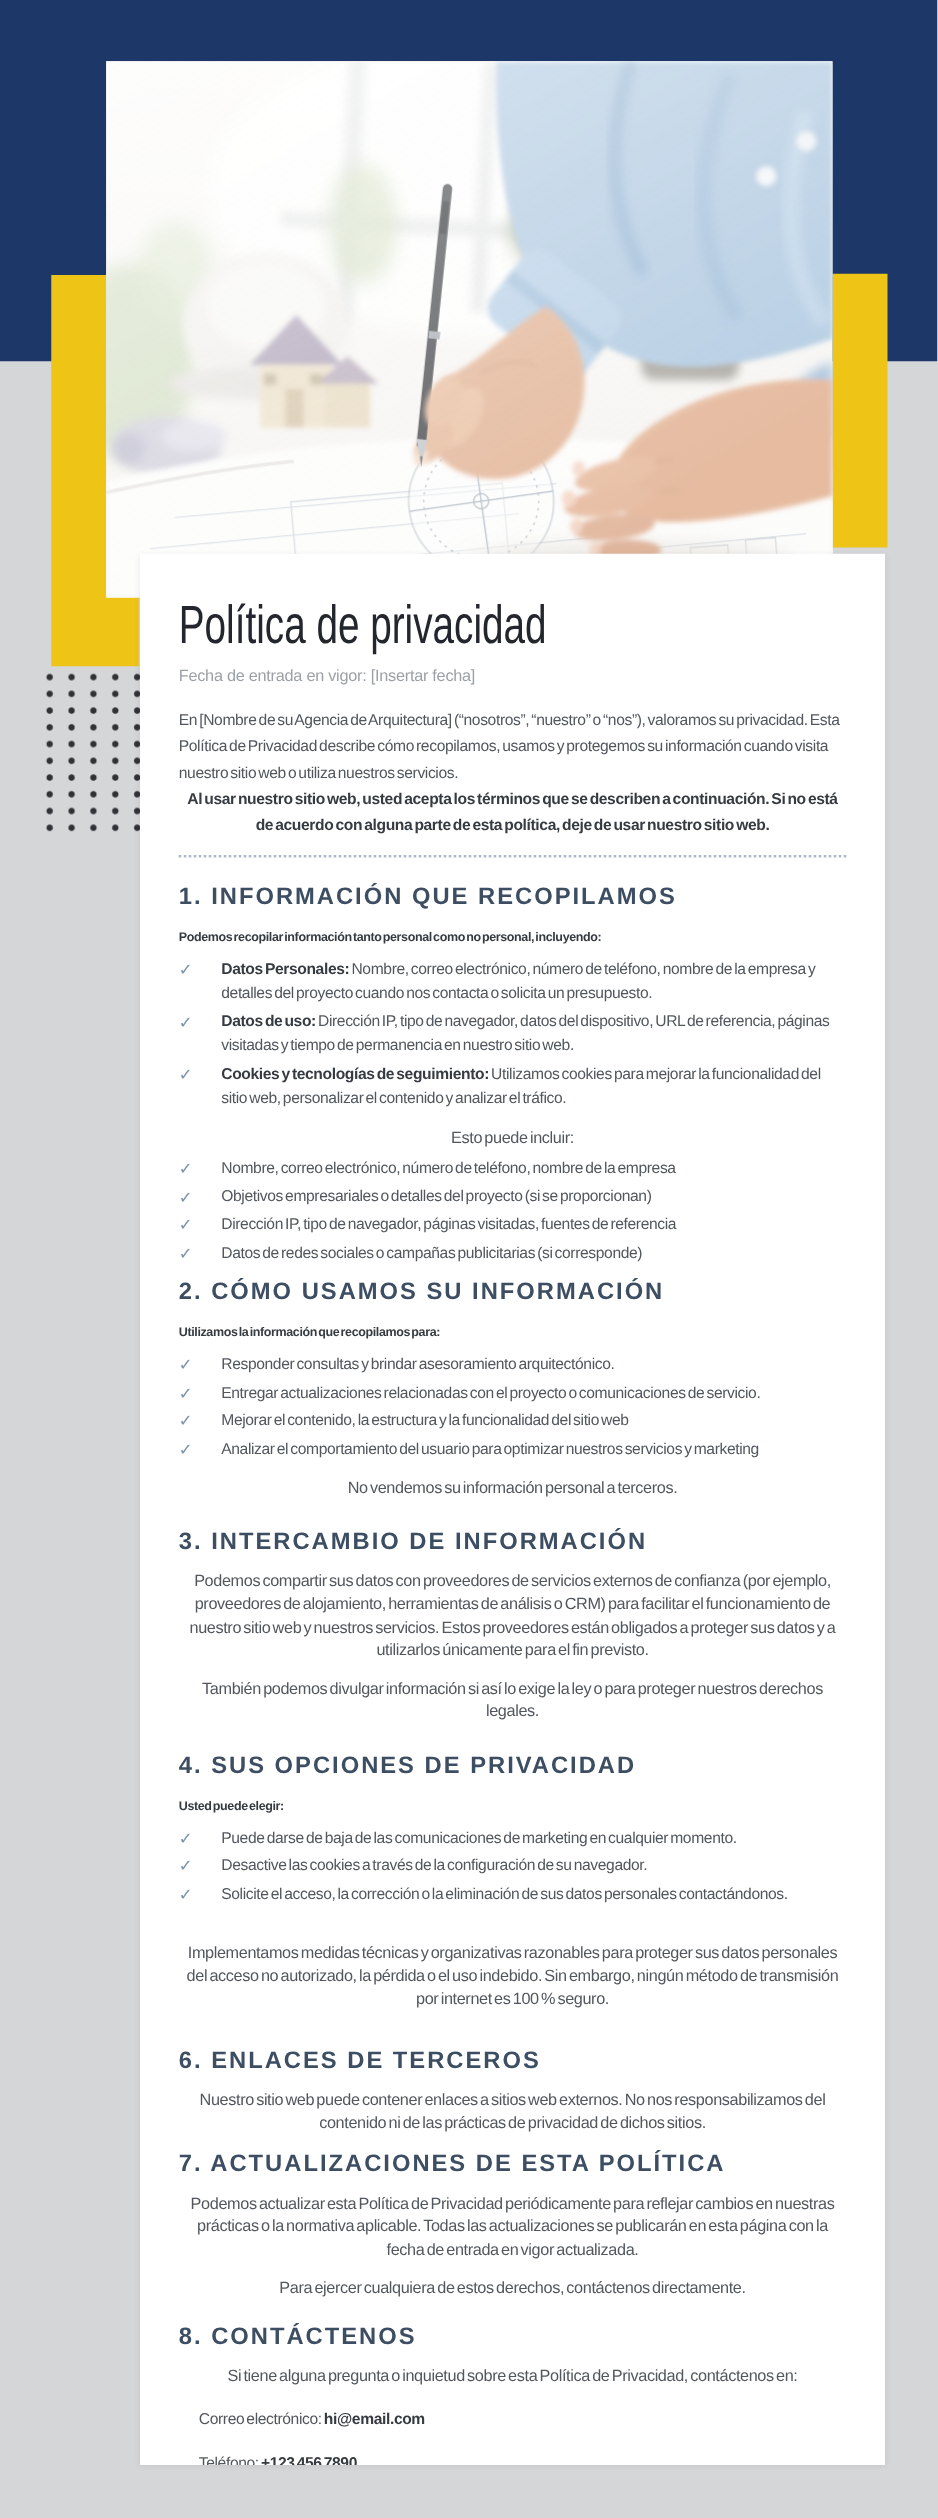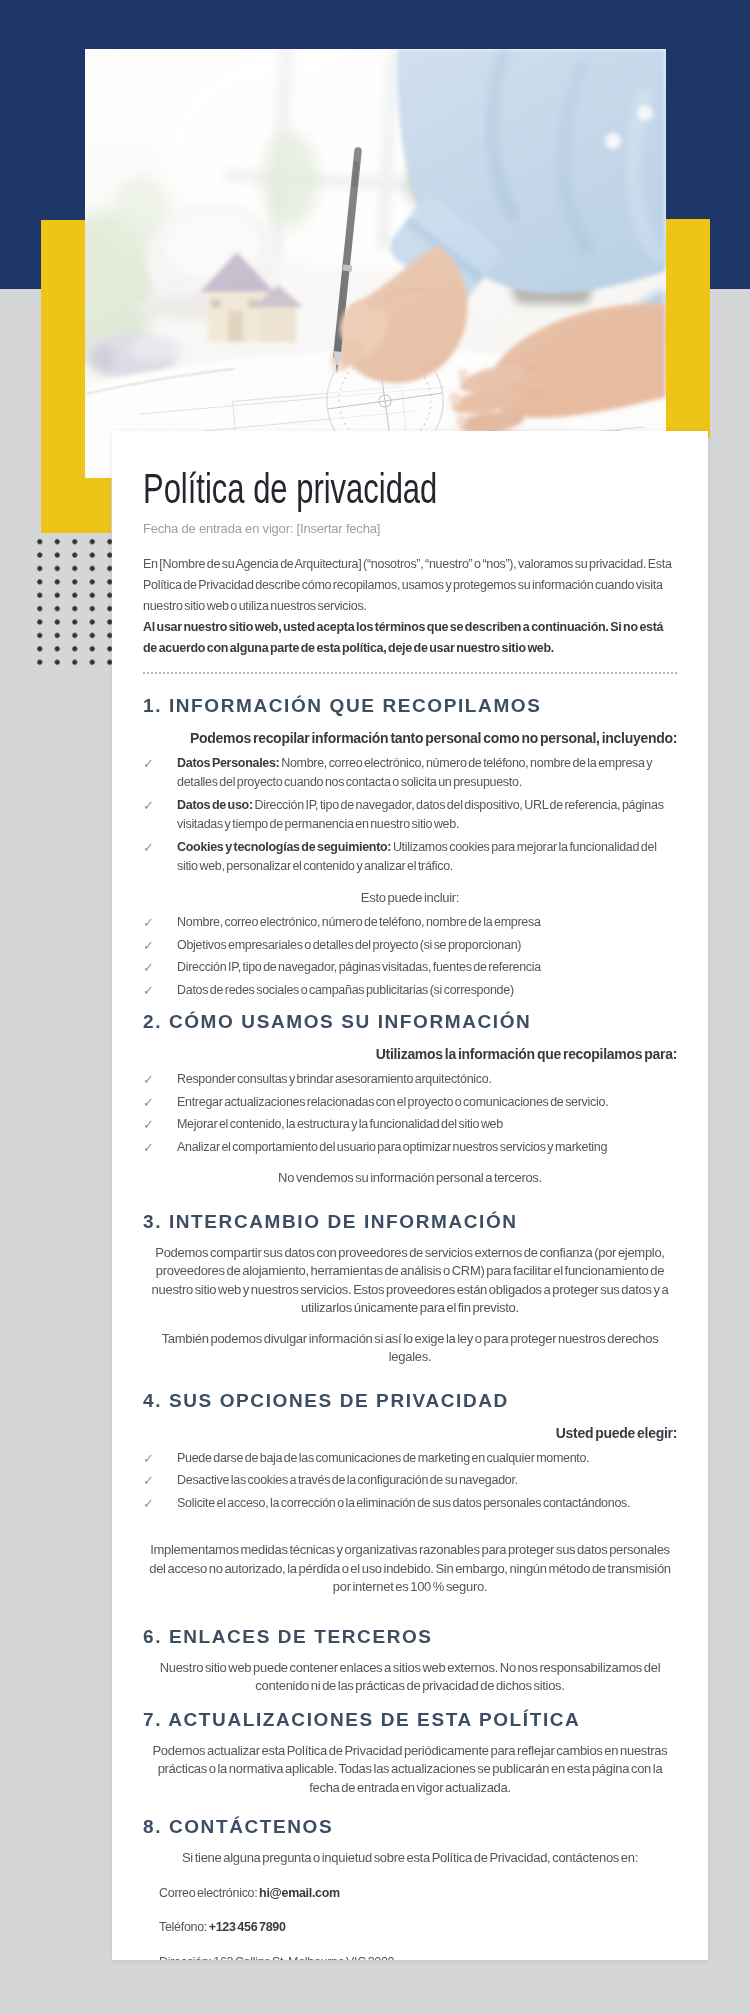--- a/index.html
+++ b/index.html
@@ -27,42 +27,42 @@
   .ybar.left{left:41px;top:220px;width:70px;height:313px;}
   .ybar.right{left:666px;top:219px;width:44px;height:219px;}
   .photo{position:absolute;left:85px;top:49px;width:581px;height:429px;overflow:hidden;background:#f6f5f2;}
   .photo svg{display:block;width:100%;height:100%;}
   .dots{
     position:absolute;left:31px;top:535px;width:88px;height:134px;
     background-image:radial-gradient(circle,#313236 2.2px,rgba(0,0,0,0) 2.9px);
     background-size:17.5px 13.4px;
   }
   .card{
-    position:absolute;left:112px;top:431px;width:596px;height:1529px;
+    position:absolute;left:112px;top:443px;width:596px;height:1529px;
     background:#ffffff;padding:30px 31px 0;overflow:hidden;
     box-shadow:0 1px 5px rgba(40,45,60,.10);
   }
   .title{
     margin:4px 0 0;font-size:43px;line-height:47px;font-weight:500;color:#23272d;
     transform:scaleX(.72);transform-origin:0 60%;white-space:nowrap;
   }
   .date{margin-top:9px;font-size:13px;color:var(--muted);letter-spacing:-0.2px;}
   .intro,.para,.lead,.check-item,.contact-line,.credit{
     letter-spacing:-0.3px;word-spacing:-1.5px;
   }
   .intro{margin-top:18px;font-size:12.5px;line-height:21px;color:var(--body);}
-  .intro .emph{display:block;font-weight:700;color:var(--bold);}
+  .intro .emph{display:block;font-weight:700;color:var(--bold);text-align:center;}
   .divider{margin-top:8px;border-top:2px dotted var(--divider);height:0;}
   .section .sec-heading{
     margin:0;font-size:19px;line-height:20px;font-weight:700;
     letter-spacing:1.6px;color:var(--heading);
   }
   .s1{margin-top:22px}.s2{margin-top:12px}.s3{margin-top:24px}.s4{margin-top:24px}
   .s5{margin-top:28px}.s6{margin-top:30px}.s7{margin-top:14px}.s8{margin-top:20px}
-  .lead{margin:13px 0 0;font-size:14px;line-height:19px;font-weight:700;color:var(--bold);text-align:right;}
+  .lead{margin:13px 0 0;font-size:10px;line-height:19px;font-weight:700;color:var(--bold);}
   .para{margin:12px 0 0;font-size:13px;line-height:18.5px;color:var(--body);text-align:center;}
   .check-list{list-style:none;margin:6px 0 0;padding:0;}
   .check-item{display:flex;margin-top:3px;font-size:12.5px;line-height:19.5px;color:var(--body);}
   .check-icon{flex:0 0 22px;color:var(--check);font-weight:700;font-size:13px;}
   .item-text{flex:1;margin-left:12px;}
   .item-text b,.contact-line b{color:var(--bold);}
   .contact-line{margin:16px;font-size:12.5px;line-height:18.5px;color:var(--body);}
 </style>
 </head>
 <body>
@@ -298,20 +298,21 @@
         <section class="section s5">
           <p class="para">Implementamos medidas técnicas y organizativas razonables para proteger sus datos personales del acceso no autorizado, la pérdida o el uso indebido. Sin embargo, ningún método de transmisión por internet es 100 % seguro.</p>
         </section>
         <section class="section s6">
           <h2 class="sec-heading">6. ENLACES DE TERCEROS</h2>
           <p class="para">Nuestro sitio web puede contener enlaces a sitios web externos. No nos responsabilizamos del contenido ni de las prácticas de privacidad de dichos sitios.</p>
         </section>
         <section class="section s7">
           <h2 class="sec-heading">7. ACTUALIZACIONES DE ESTA POLÍTICA</h2>
           <p class="para">Podemos actualizar esta Política de Privacidad periódicamente para reflejar cambios en nuestras prácticas o la normativa aplicable. Todas las actualizaciones se publicarán en esta página con la fecha de entrada en vigor actualizada.</p>
+          <p class="para">Para ejercer cualquiera de estos derechos, contáctenos directamente.</p>
         </section>
         <section class="section s8">
           <h2 class="sec-heading">8. CONTÁCTENOS</h2>
           <p class="para">Si tiene alguna pregunta o inquietud sobre esta Política de Privacidad, contáctenos en:</p>
           <div class="contact-line"><span>Correo electrónico: </span><b>hi@email.com</b></div>
           <div class="contact-line"><span>Teléfono: </span><b>+123 456 7890</b></div>
           <div class="contact-line"><span>Dirección: </span>163 Collins St, Melbourne VIC 3000</div>
         </section>
       </div>
 

